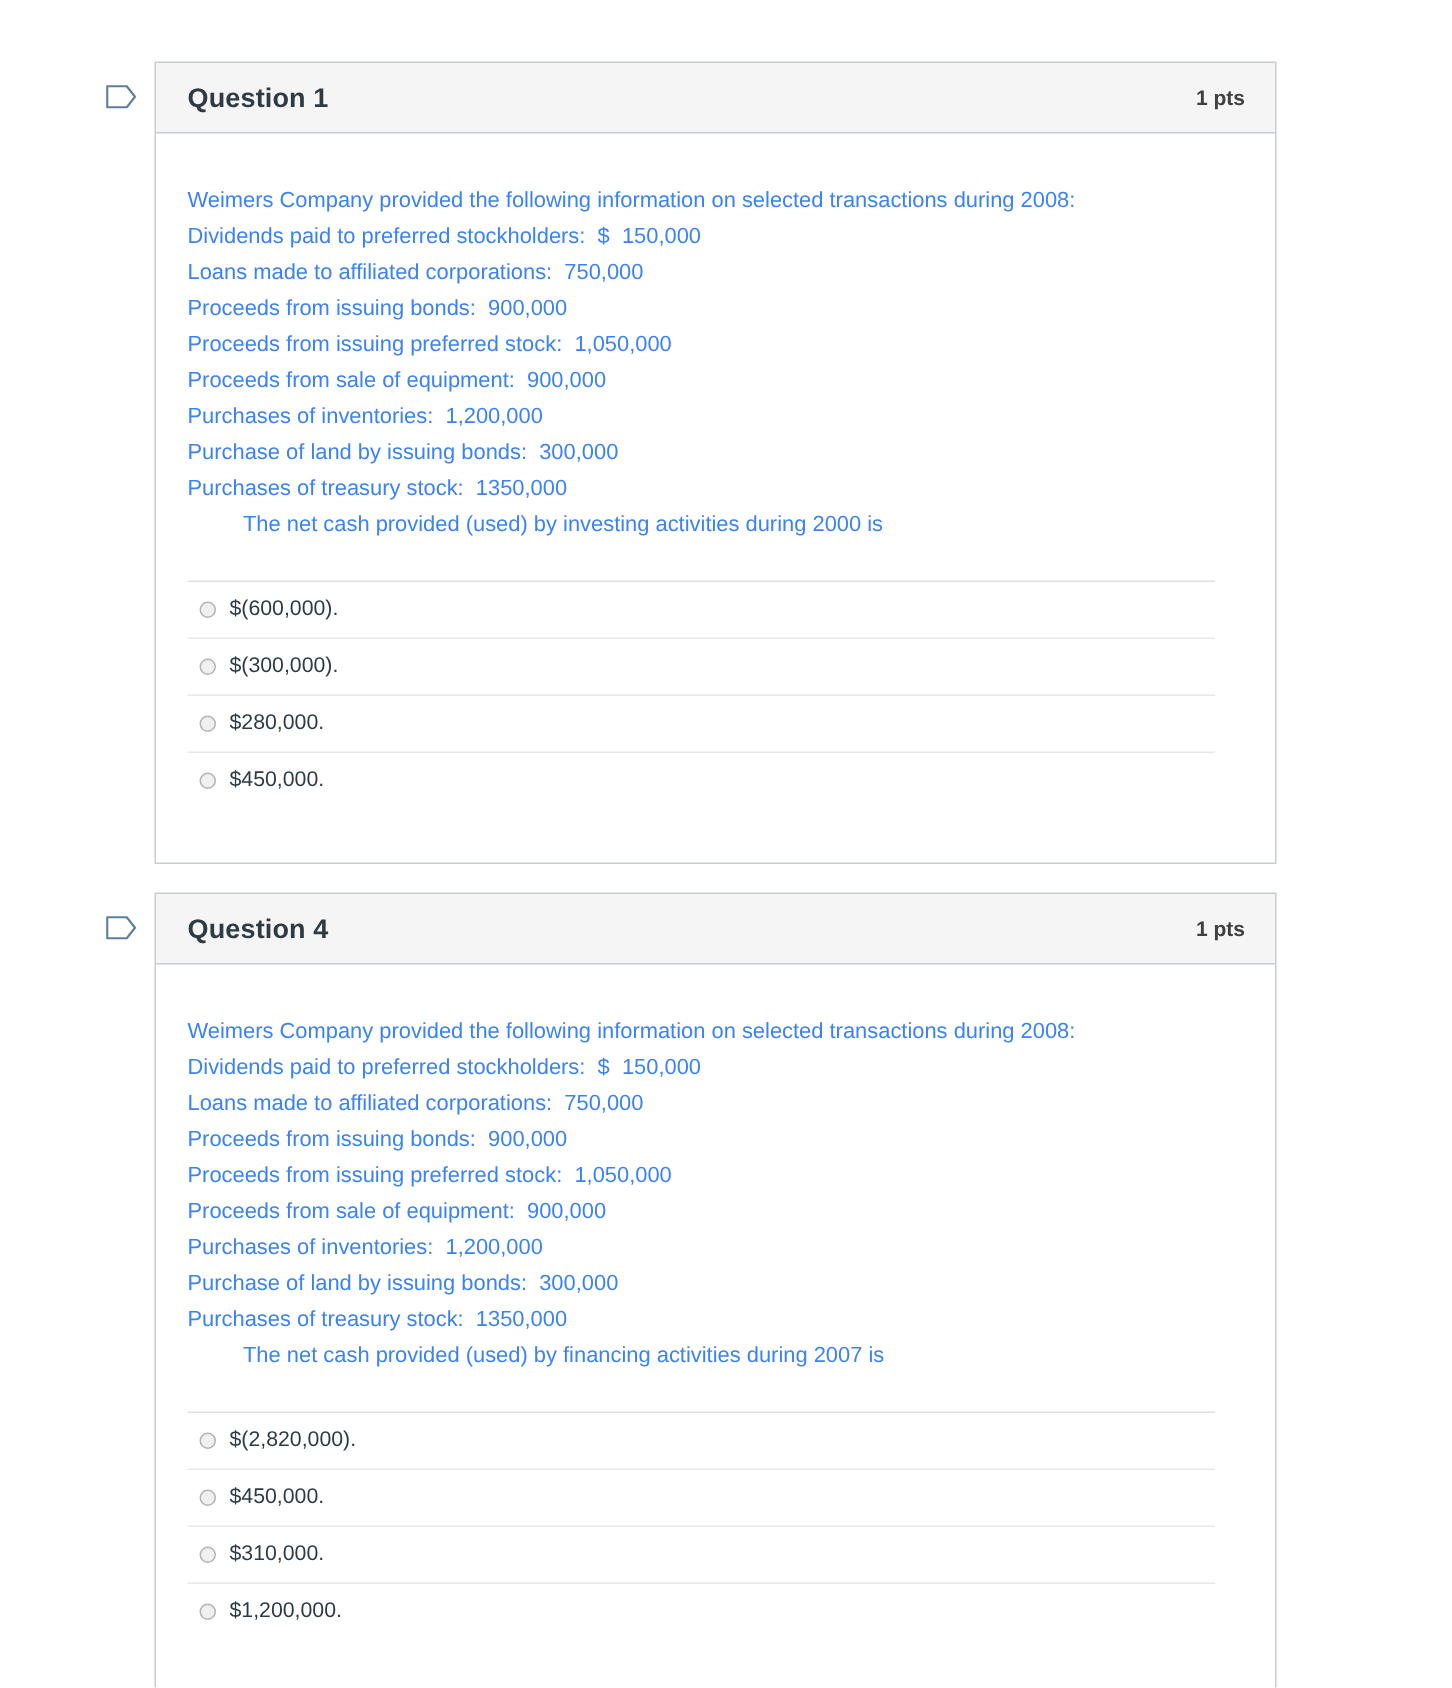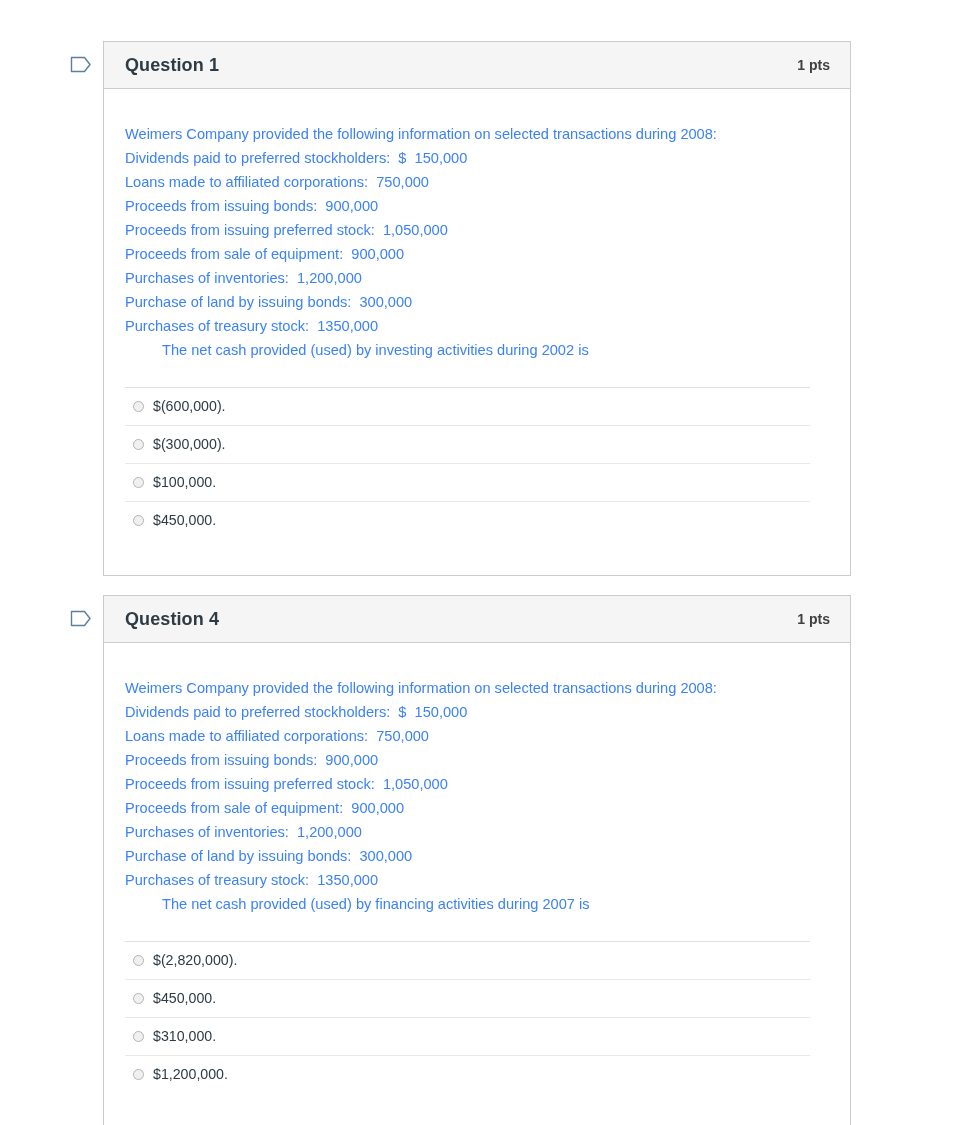--- a/index.html
+++ b/index.html
@@ -148,34 +148,34 @@
       <div class="question-body">
         <div class="q-line">Weimers Company provided the following information on selected transactions during 2008:</div>
         <div class="q-line">Dividends paid to preferred stockholders:  $  150,000</div>
         <div class="q-line">Loans made to affiliated corporations:  750,000</div>
         <div class="q-line">Proceeds from issuing bonds:  900,000</div>
         <div class="q-line">Proceeds from issuing preferred stock:  1,050,000</div>
         <div class="q-line">Proceeds from sale of equipment:  900,000</div>
         <div class="q-line">Purchases of inventories:  1,200,000</div>
         <div class="q-line">Purchase of land by issuing bonds:  300,000</div>
         <div class="q-line">Purchases of treasury stock:  1350,000</div>
-        <div class="q-line indented">The net cash provided (used) by investing activities during 2002 is</div>
+        <div class="q-line indented">The net cash provided (used) by investing activities during 2000 is</div>
 
         <div class="answers">
           <div class="answer-row">
             <span class="radio"></span>
             <span class="answer-text">$(600,000).</span>
           </div>
           <div class="answer-row">
             <span class="radio"></span>
             <span class="answer-text">$(300,000).</span>
           </div>
           <div class="answer-row">
             <span class="radio"></span>
-            <span class="answer-text">$100,000.</span>
+            <span class="answer-text">$280,000.</span>
           </div>
           <div class="answer-row">
             <span class="radio"></span>
             <span class="answer-text">$450,000.</span>
           </div>
         </div>
 
         <div class="answers-footer"></div>
       </div>
 

